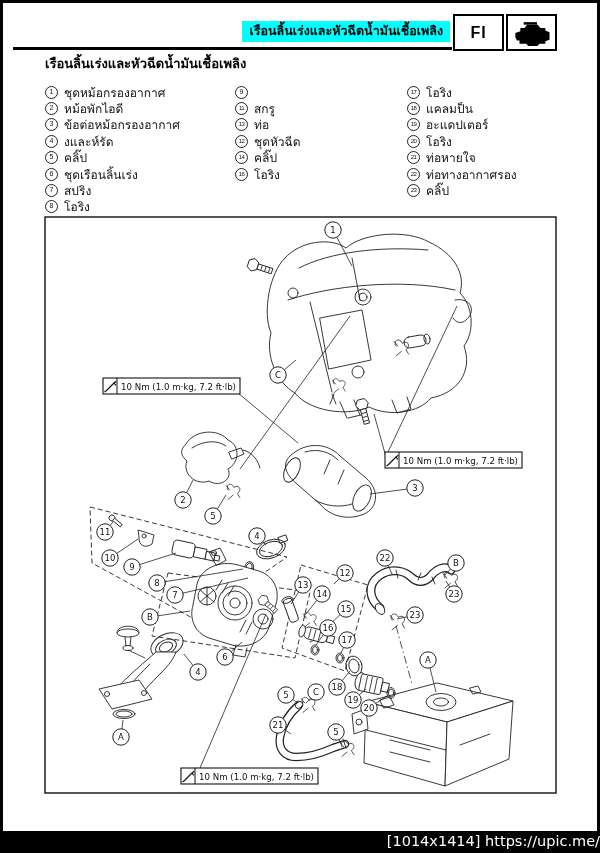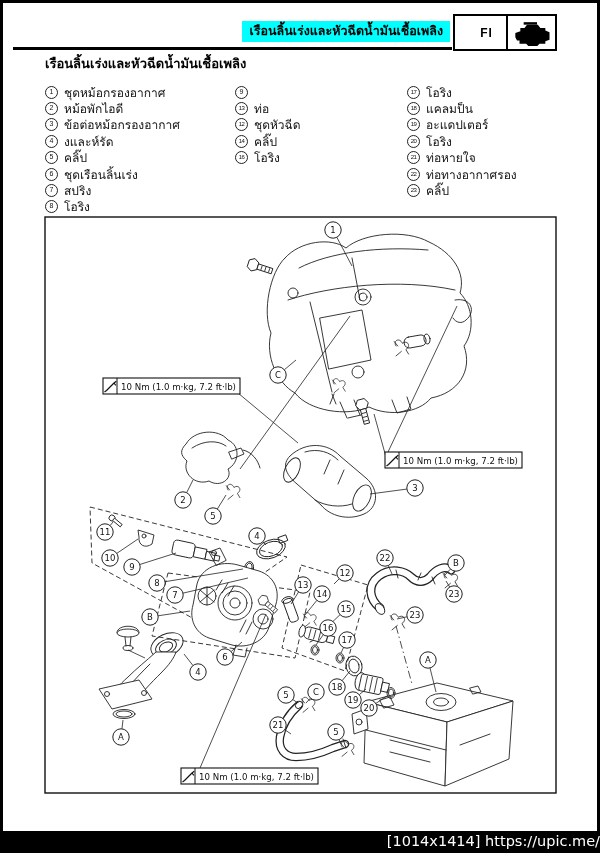--- a/index.html
+++ b/index.html
@@ -4,21 +4,21 @@
 <style>
   html,body{margin:0;padding:0;}
   body{width:600px;height:853px;position:relative;background:#000;overflow:hidden;
        font-family:"Liberation Sans",sans-serif;}
   .page-bg{position:absolute;left:3px;top:3px;width:594px;height:828px;background:#fff;}
   .tab-title{position:absolute;right:150px;top:21px;height:21px;line-height:21px;
        background:#00ffff;color:#000;font-weight:bold;font-size:12.5px;padding:0 7px;
        white-space:nowrap;}
   .hdr-box{position:absolute;top:14px;width:47px;height:33px;background:#fff;
        border:2.5px solid #000;display:flex;align-items:center;justify-content:center;}
-  .fi-box{left:453px;font-weight:bold;font-size:12px;letter-spacing:1px;padding-left:8px;}
+  .fi-box{left:453px;font-weight:bold;font-size:16px;letter-spacing:1px;}
   .eng-box{left:506px;}
   .header-rule{position:absolute;left:13px;top:47px;width:439px;height:3px;background:#000;}
   .page-title{position:absolute;left:45px;top:53px;font-size:13px;font-weight:bold;
        color:#000;white-space:nowrap;}
   .pcol{position:absolute;top:84px;}
   .prow{display:flex;align-items:center;height:16.4px;white-space:nowrap;}
   .cnum{flex:0 0 auto;width:11px;height:11px;border:1px solid #222;border-radius:50%;
        font-size:7px;line-height:10.5px;text-align:center;margin-right:6px;color:#111;}
   .cnum.two{font-size:6px;letter-spacing:-0.5px;}
   .plabel{font-size:12px;color:#111;}
@@ -83,20 +83,24 @@
       <span class="plabel">สปริง</span>
     </div>
     <div class="prow">
       <span class="cnum">8</span>
       <span class="plabel">โอริง</span>
     </div>
   </div>
 <div class="pcol" id="pcol1" style="left:235px">
     <div class="prow">
       <span class="cnum">9</span>
+    </div>
+    <div class="prow">
+      <span class="cnum two">11</span>
+      <span class="plabel">สกรู</span>
     </div>
     <div class="prow">
       <span class="cnum two">13</span>
       <span class="plabel">ท่อ</span>
     </div>
     <div class="prow">
       <span class="cnum two">12</span>
       <span class="plabel">ชุดหัวฉีด</span>
     </div>
     <div class="prow">

